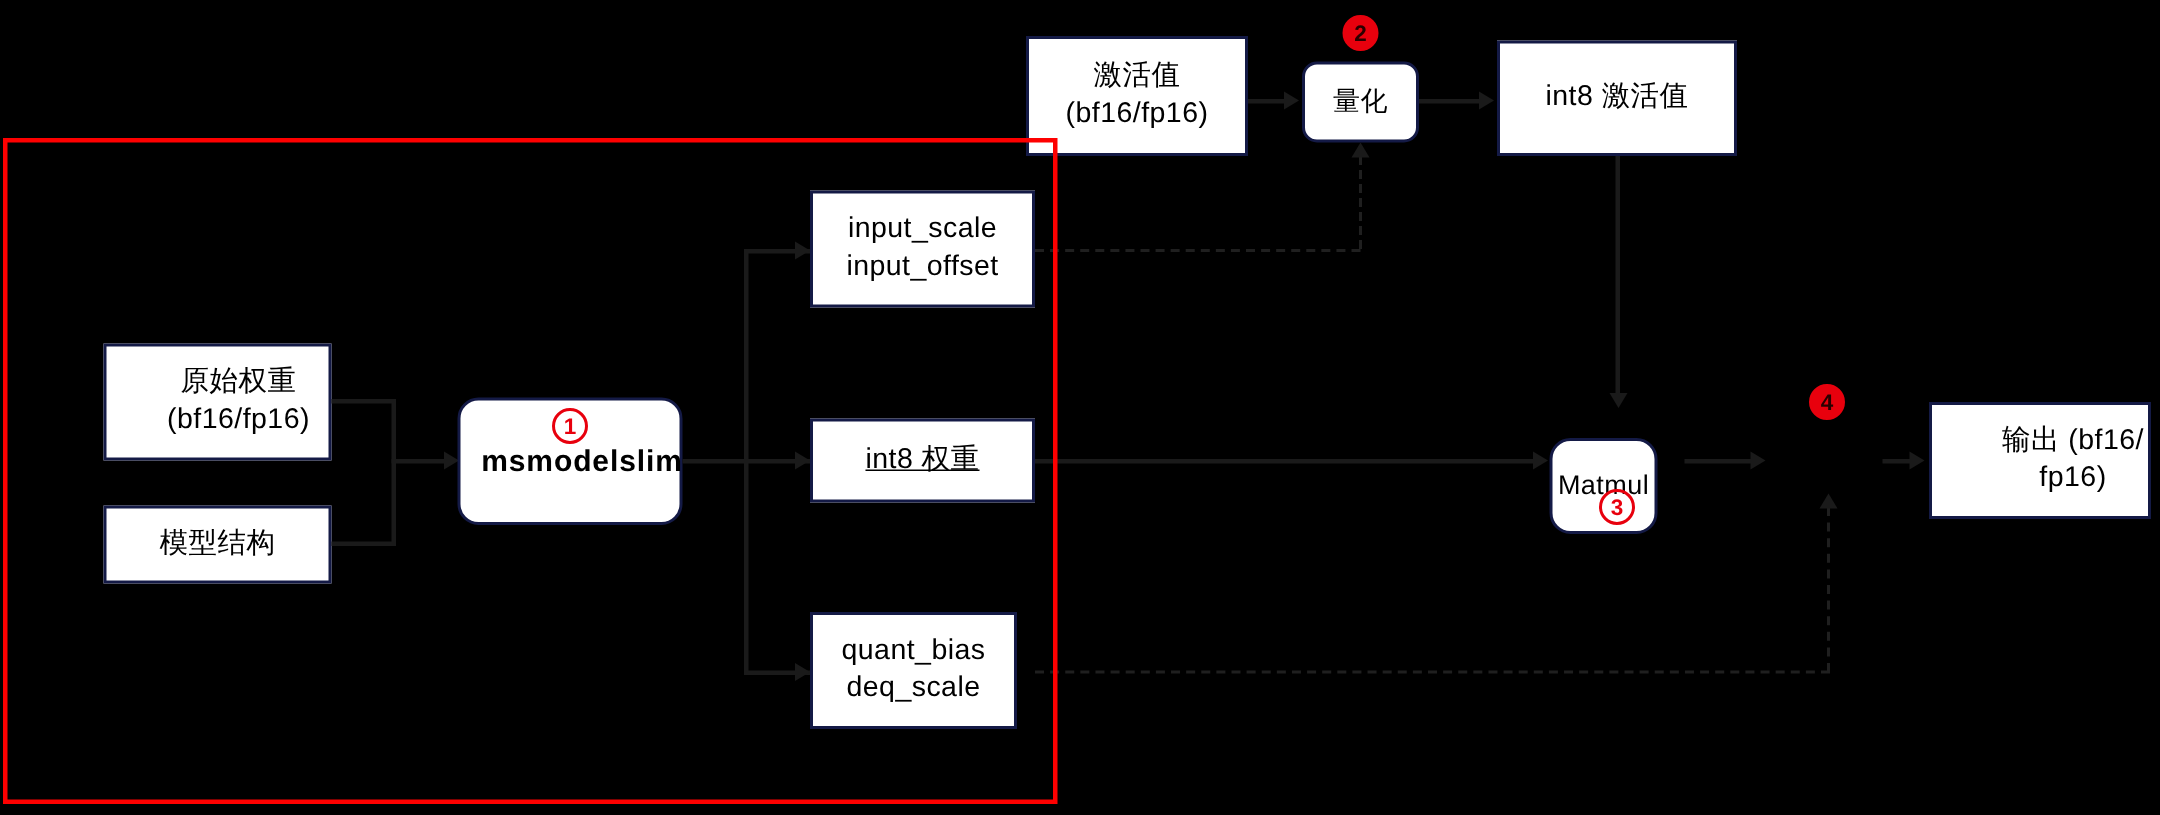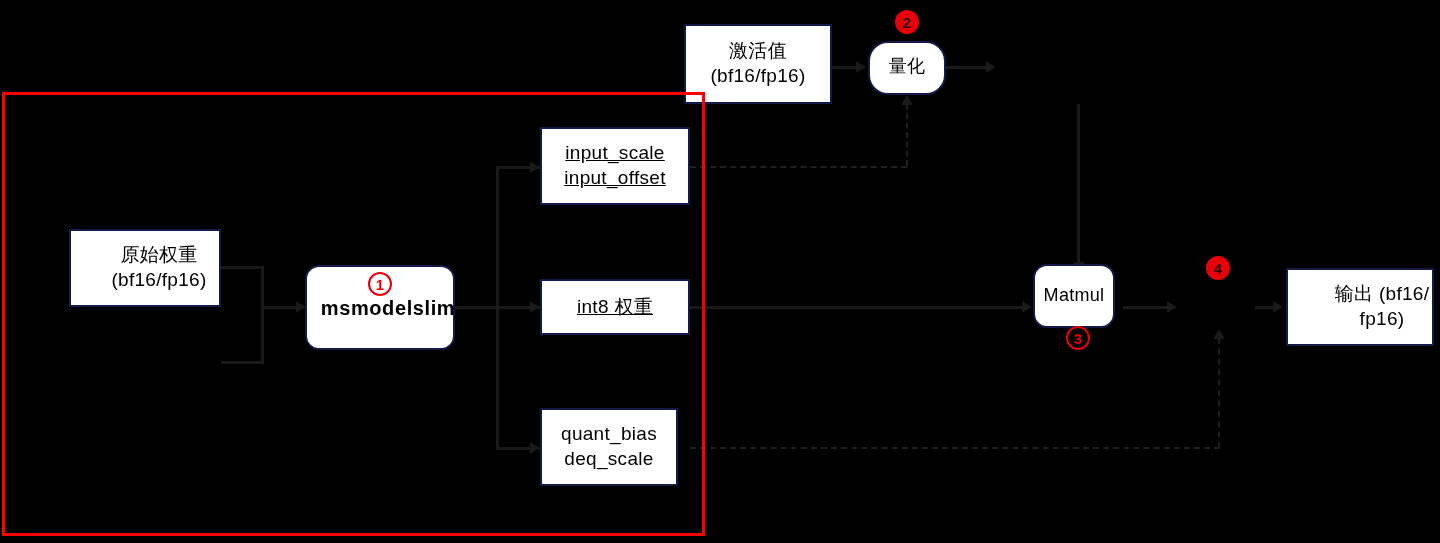--- a/index.html
+++ b/index.html
@@ -17,21 +17,21 @@
     box-sizing:border-box;
     display:flex;align-items:center;justify-content:center;
     text-align:center;
     color:#000;
     font-size:19px;
     line-height:1.30;
     white-space:pre-line;
     letter-spacing:0.3px;
   }
   .node.rounded{border-radius:14px;}
-  .node.pill{border-radius:20px;font-family:Liberation Mono, monospace;}
+  .node.pill{border-radius:10px;}
   .node.bold{font-weight:bold;font-size:20px;letter-spacing:0.6px;padding-left:16px;}
   .node.small{font-size:18px;}
 
   .edge{position:absolute;background:#1a1a1a;}
   .edge.h{height:3px;}
   .edge.v{width:3px;}
 
   .dash{position:absolute;}
   .dash.h{
     height:0;border-top:2px dashed #1f1f1f;
@@ -86,66 +86,68 @@
 </head>
 <body>
 
 <div id="stage">
 
   <div class="redbox" style="left:2px;top:92px;width:703px;height:444px;"></div>
 
   <div class="node" style="left:69px;top:229px;width:152px;height:78px;padding-left:28px;">原始权重
 (bf16/fp16)</div>
 
+  <div class="node" style="left:69px;top:337px;width:152px;height:52px;">模型结构</div>
 
   <div class="edge h" style="left:221px;top:266px;width:43px;"></div>
   <div class="edge h" style="left:221px;top:361px;width:43px;"></div>
   <div class="edge v" style="left:261px;top:266px;height:98px;"></div>
   <div class="edge h" style="left:261px;top:306px;width:38px;"></div>
   <div class="arrow right" style="left:296px;top:301px;"></div>
 
   <div class="node rounded bold" style="left:305px;top:265px;width:150px;height:85px;">msmodelslim</div>
   <div class="badge outline" style="left:368px;top:272px;">1</div>
 
   <div class="edge h" style="left:455px;top:306px;width:85px;"></div>
   <div class="edge v" style="left:496px;top:166px;height:282px;"></div>
   <div class="edge h" style="left:496px;top:166px;width:44px;"></div>
   <div class="edge h" style="left:496px;top:447px;width:44px;"></div>
   <div class="arrow right" style="left:530px;top:161px;"></div>
   <div class="arrow right" style="left:530px;top:301px;"></div>
   <div class="arrow right" style="left:530px;top:442px;"></div>
 
-  <div class="node" style="left:540px;top:127px;width:150px;height:78px;text-decoration:underline;">input_scale
+  <div class="node" style="left:540px;top:127px;width:150px;height:78px;">input_scale
 input_offset</div>
 
   <div class="node" style="left:540px;top:279px;width:150px;height:56px;text-decoration:underline;">int8 权重</div>
 
   <div class="node" style="left:540px;top:408px;width:138px;height:78px;">quant_bias
 deq_scale</div>
 
   <div class="node" style="left:684px;top:24px;width:148px;height:80px;">激活值
 (bf16/fp16)</div>
 
   <div class="edge h" style="left:832px;top:66px;width:28px;"></div>
   <div class="arrow right" style="left:856px;top:61px;"></div>
 
   <div class="node pill small" style="left:868px;top:41px;width:78px;height:54px;">量化</div>
   <div class="badge filled" style="left:895px;top:10px;">2</div>
 
   <div class="edge h" style="left:946px;top:66px;width:44px;"></div>
   <div class="arrow right" style="left:986px;top:61px;"></div>
 
+  <div class="node" style="left:998px;top:27px;width:160px;height:77px;">int8 激活值</div>
 
   <div class="edge v" style="left:1077px;top:104px;height:160px;"></div>
   <div class="arrow down" style="left:1073px;top:262px;"></div>
 
   <div class="edge h" style="left:690px;top:306px;width:336px;"></div>
   <div class="arrow right" style="left:1022px;top:301px;"></div>
 
-  <div class="node rounded small" style="left:1033px;top:264px;width:82px;height:64px;text-align:center;">Matmul</div>
+  <div class="node rounded small" style="left:1033px;top:292px;width:72px;height:64px;text-align:center;">Matmul</div>
   <div class="badge outline" style="left:1066px;top:326px;">3</div>
 
   <div class="edge h" style="left:1123px;top:306px;width:48px;"></div>
   <div class="arrow right" style="left:1167px;top:301px;"></div>
 
   <div class="badge filled" style="left:1206px;top:256px;">4</div>
 
   <div class="edge h" style="left:1255px;top:306px;width:22px;"></div>
   <div class="arrow right" style="left:1273px;top:301px;"></div>
 

